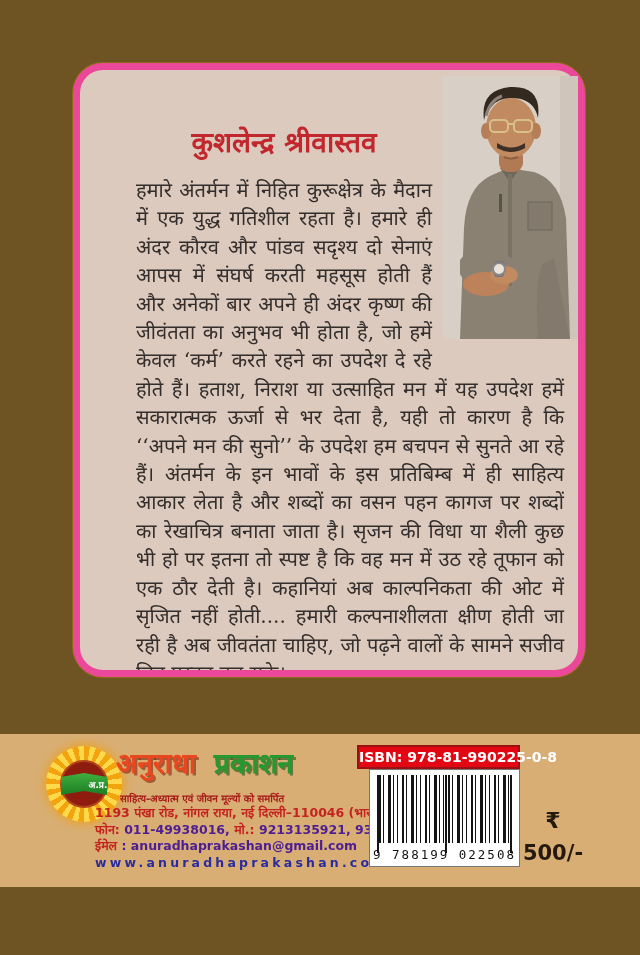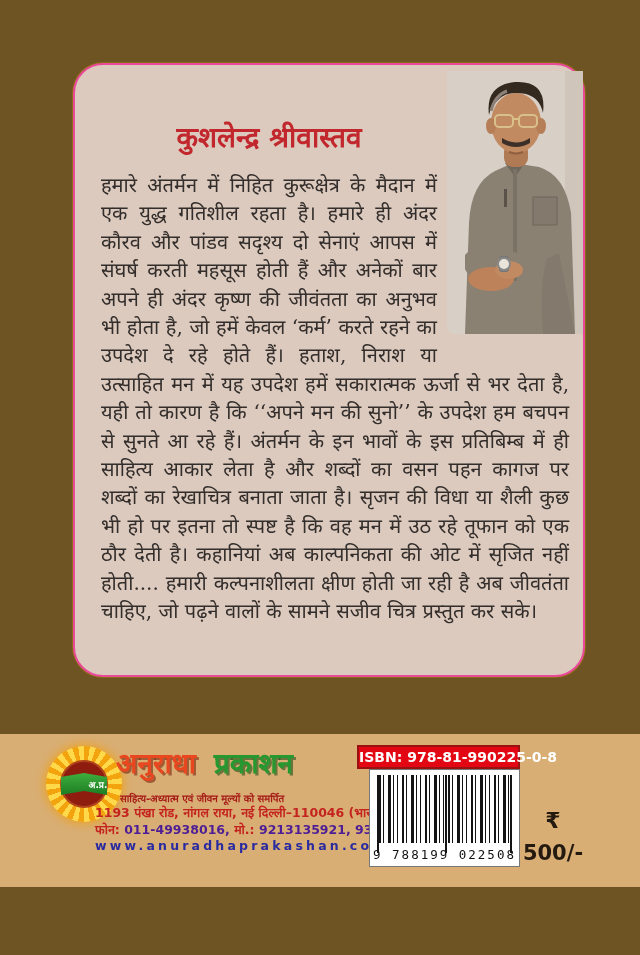--- a/index.html
+++ b/index.html
@@ -4,22 +4,23 @@
 <style>
   html,body{margin:0;padding:0;background:#6f5423;}
   #page{
     position:relative;width:640px;height:955px;background:#6f5423;
     overflow:hidden;font-family:"DejaVu Sans",sans-serif;
   }
   
   .panel{
     position:absolute;left:73px;top:63px;width:512px;height:614px;
     box-sizing:border-box;background:#dccabe;
-    border:2px solid #ec4899;border-radius:30px;
+    border:7px solid #ec4899;border-radius:30px;
     box-shadow:0 0 0 1px #8a6d14;
+    padding-left:30px;
   }
   .panel-content{
     box-sizing:border-box;height:100%;
     padding:6px 14px 0 26px;overflow:hidden;
   }
   .photo{
     float:right;width:136px;height:263px;margin:0 -14px 10px 10px;
     border-bottom-left-radius:8px;overflow:hidden;
   }
   .photo svg{display:block;}
@@ -179,20 +180,25 @@
     <div class="tagline">साहित्य-अध्यात्म एवं जीवन मूल्यों को समर्पित</div>
 
     <div class="contact">
       <div class="red">1193 पंखा रोड, नांगल राया, नई दिल्ली–110046 (भारत)</div>
       <div>
         <span class="red">फोन:</span>
         <span class="blue">011-49938016,</span>
         <span class="red">मो.:</span>
         <span class="blue">9213135921, 9315904856</span>
       </div>
+      <div class="email-line">
+        <span class="red">ईमेल</span>
+        <span class="blue">:</span>
+        <span class="blue">anuradhaprakashan@gmail.com</span>
+      </div>
       <div class="www">www.anuradhaprakashan.com</div>
     </div>
 
     <div class="isbn-block">
       <div class="isbn-strip">
         <span>ISBN:</span>
         <span>978-81-990225-0-8</span>
       </div>
       <div class="barcode-box">
         <div class="bars"></div>

